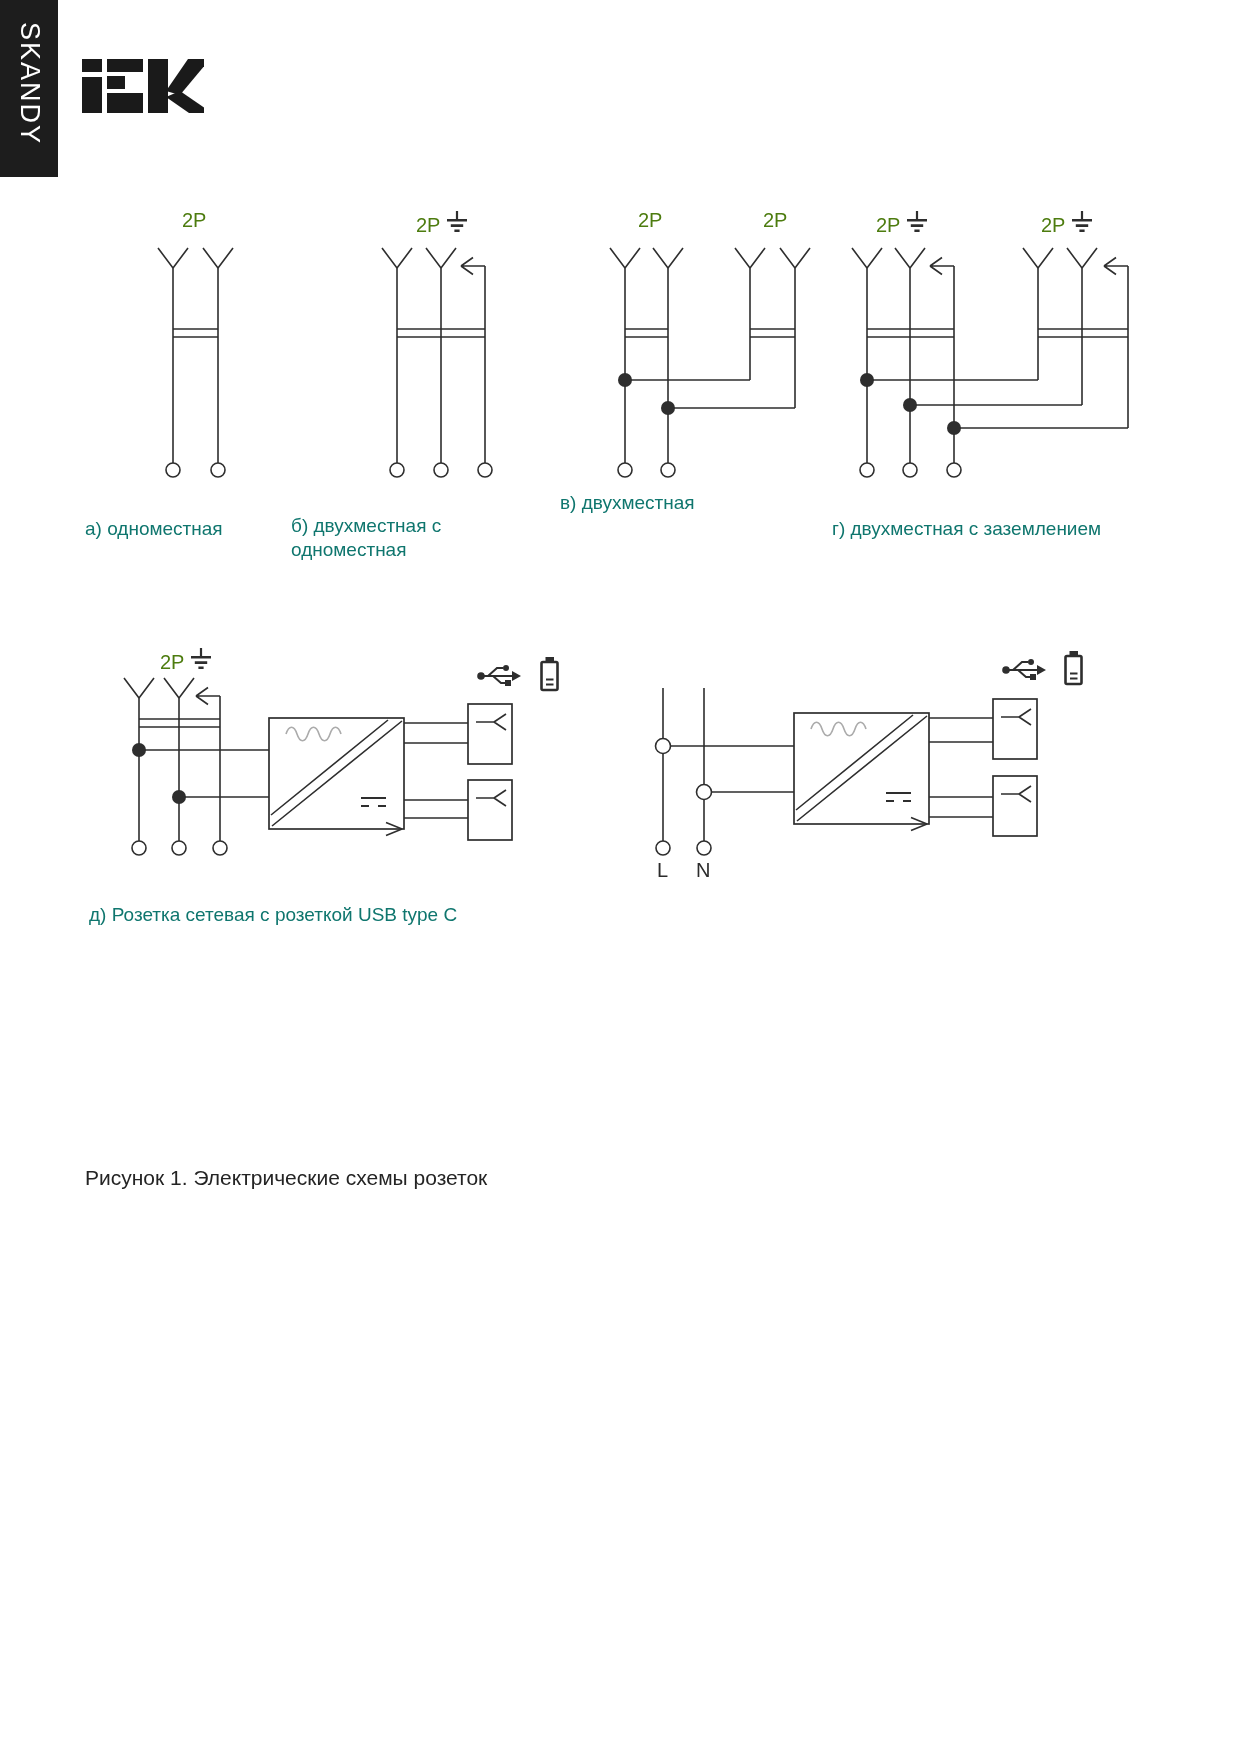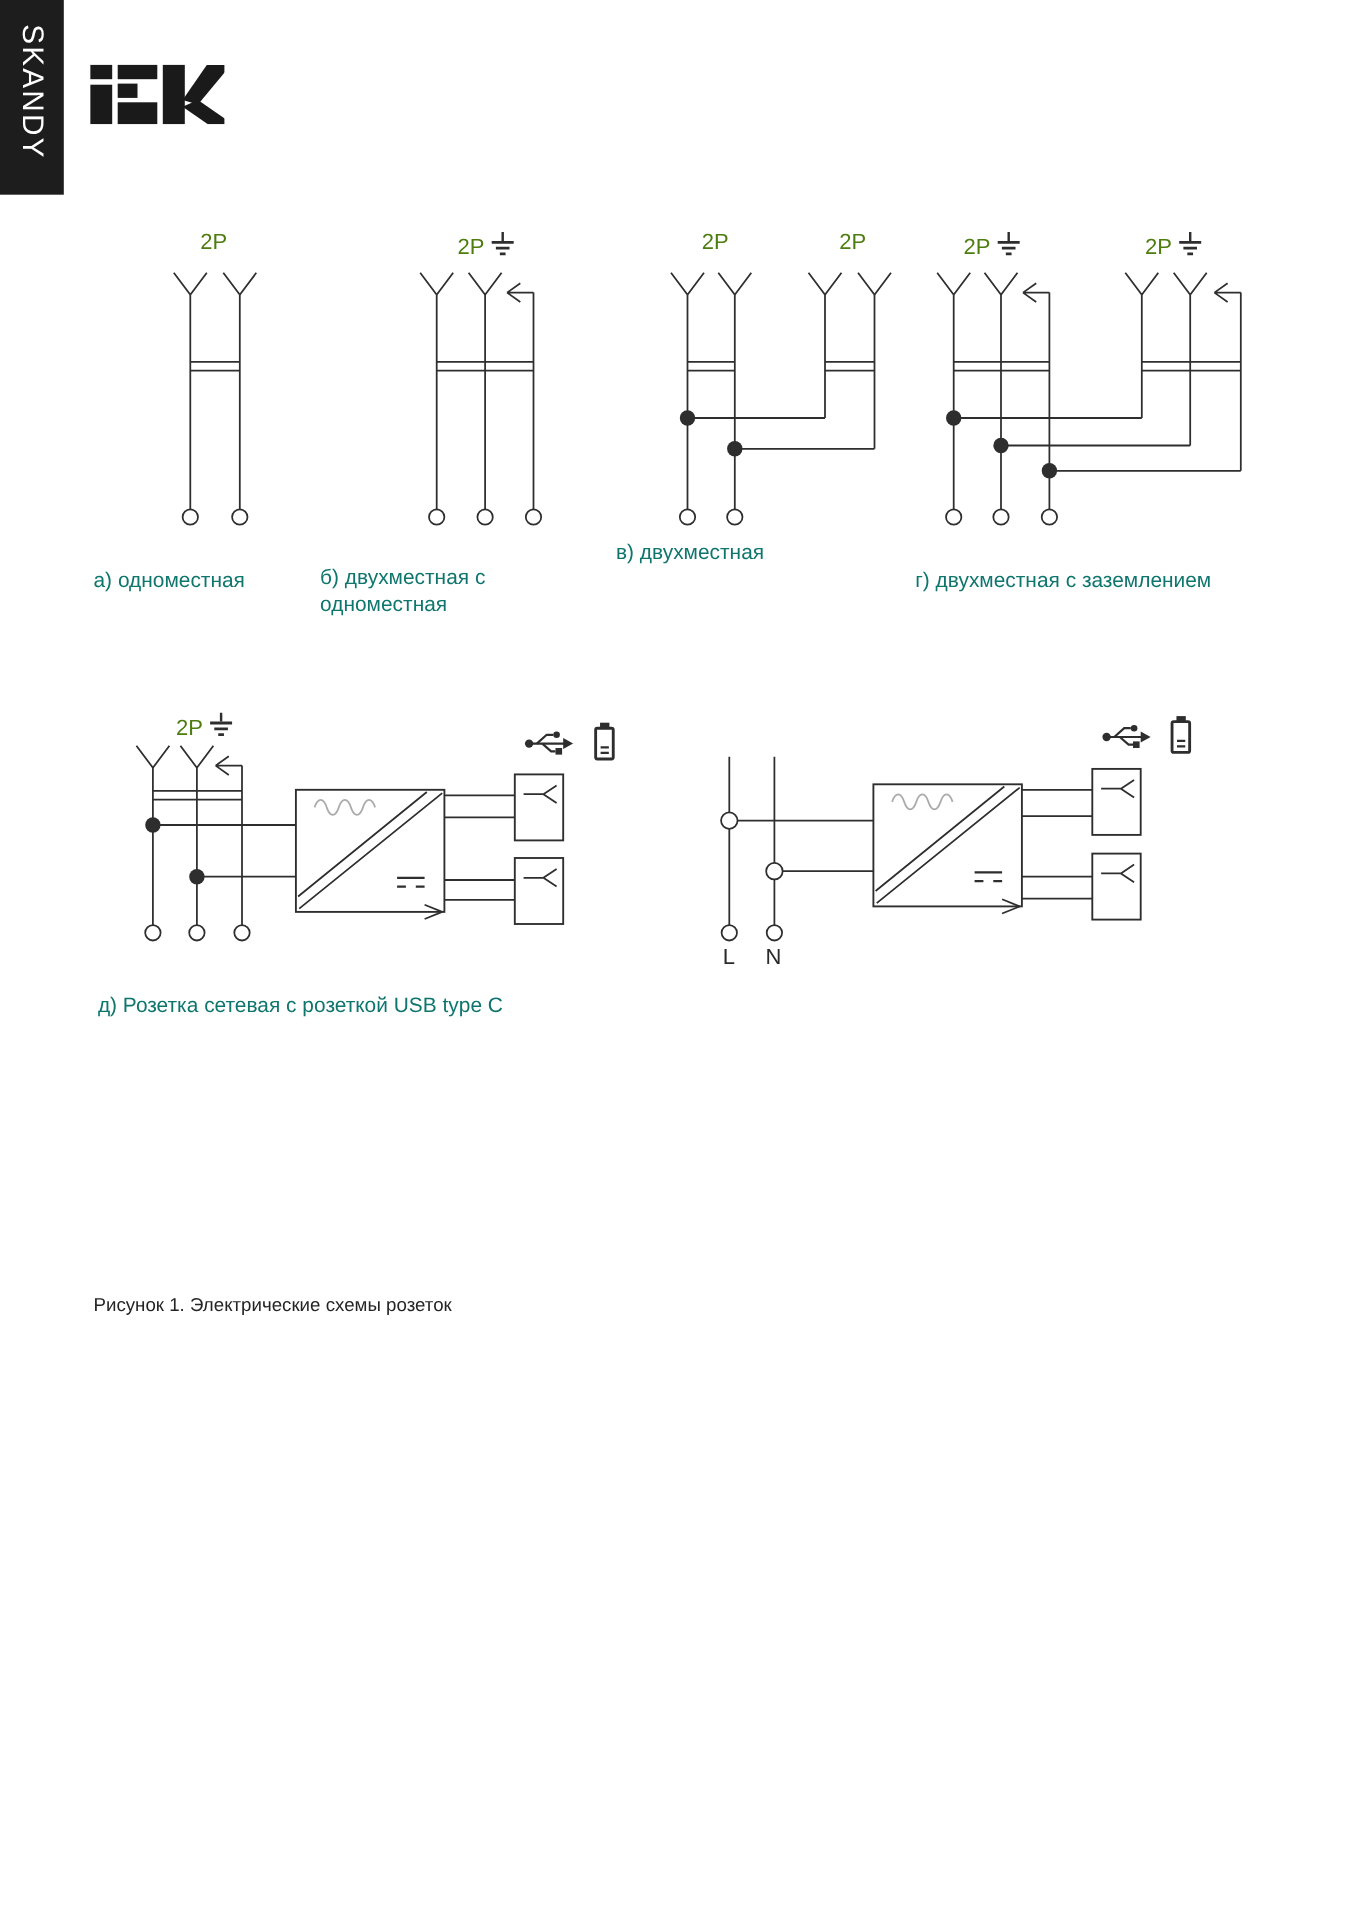--- a/index.html
+++ b/index.html
@@ -30,21 +30,21 @@
   .pole-label{
     display:flex;gap:6px;align-items:flex-end;
     font-size:20px;line-height:1;color:#4d7c0f;
     white-space:nowrap;
   }
   .pole-label .gnd{margin-top:2px;}
   .cap{
     font-size:19px;line-height:24px;color:#0f766e;white-space:nowrap;
   }
   .term-label{font-size:20px;line-height:1;color:#2b2b2b;}
-  .fig-caption{font-size:17px;color:#242424;white-space:nowrap;margin-top:11px;}
+  .fig-caption{font-size:21px;color:#242424;white-space:nowrap;}
   svg{display:block;}
 </style>
 </head>
 <body>
 
 <div class="page">
 
   <div class="abs spine">
     <div class="spine-text">SKANDY</div>
   </div>

